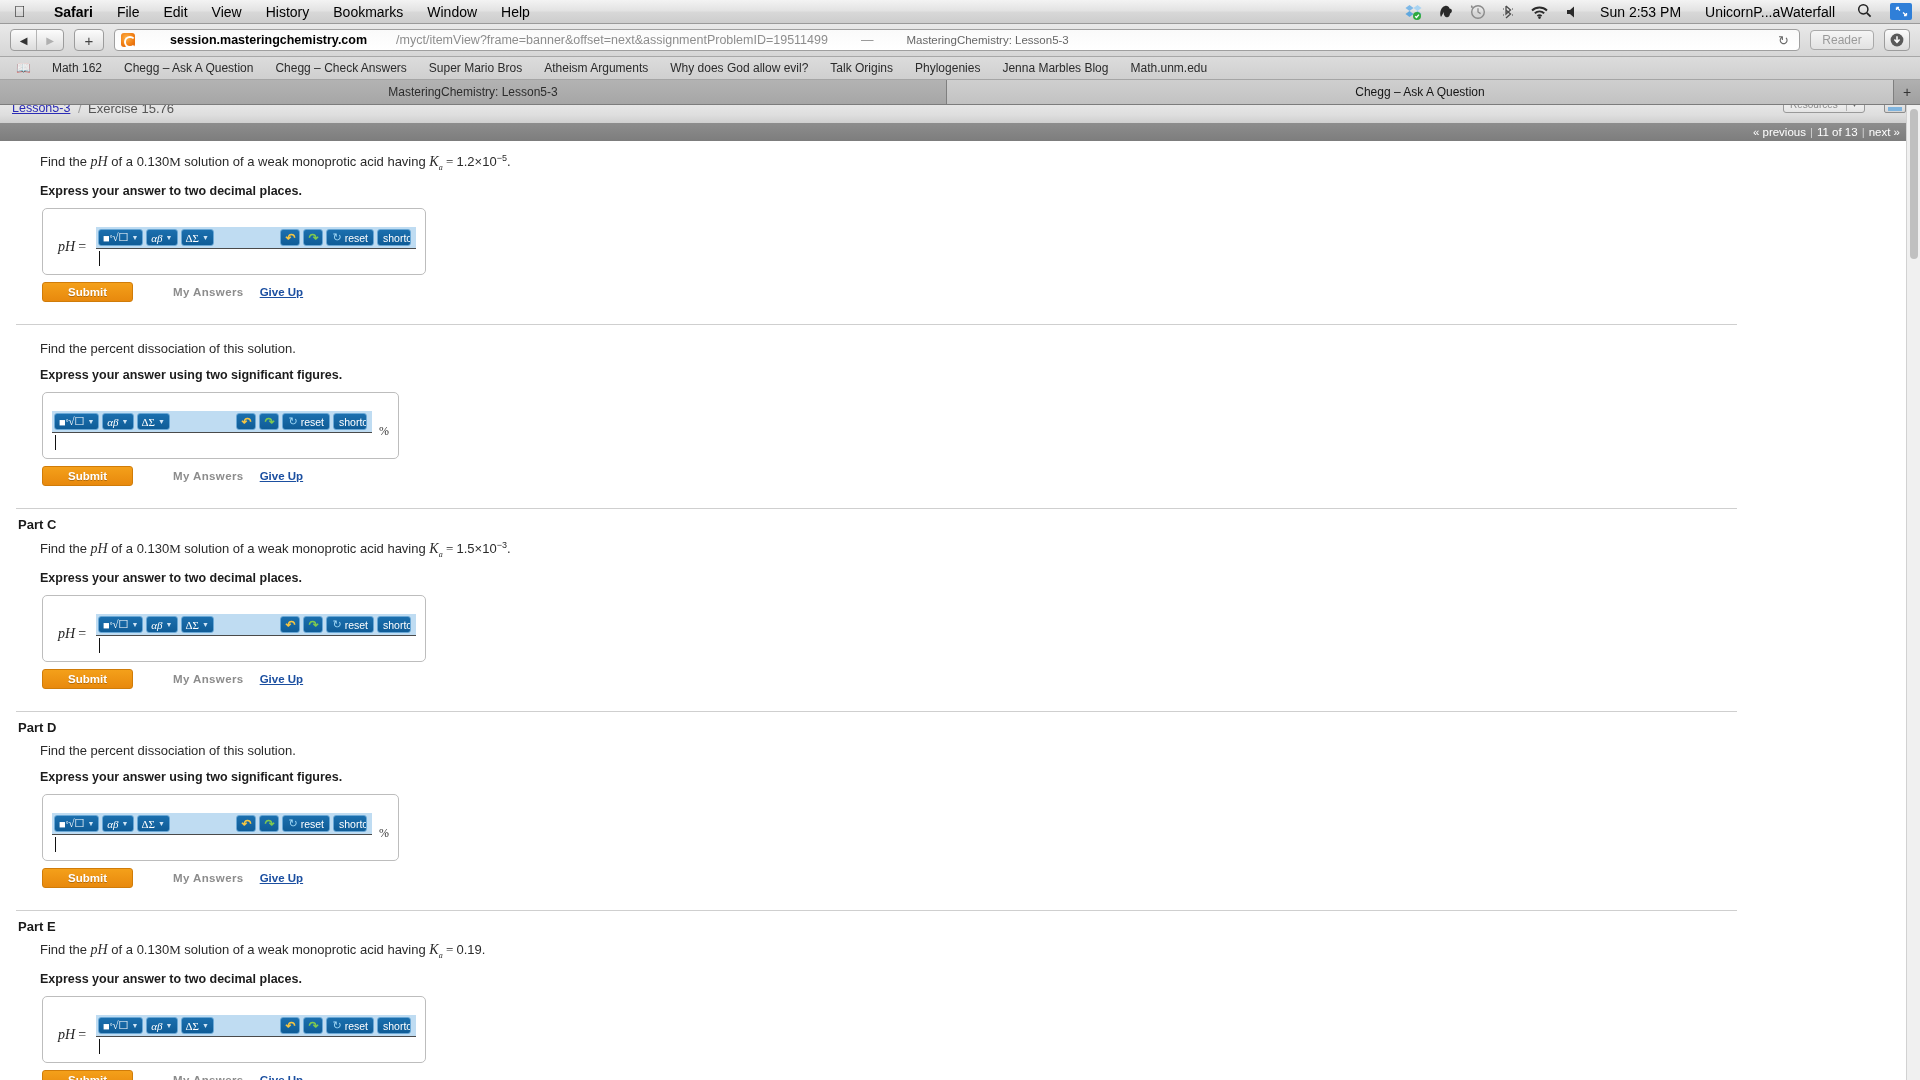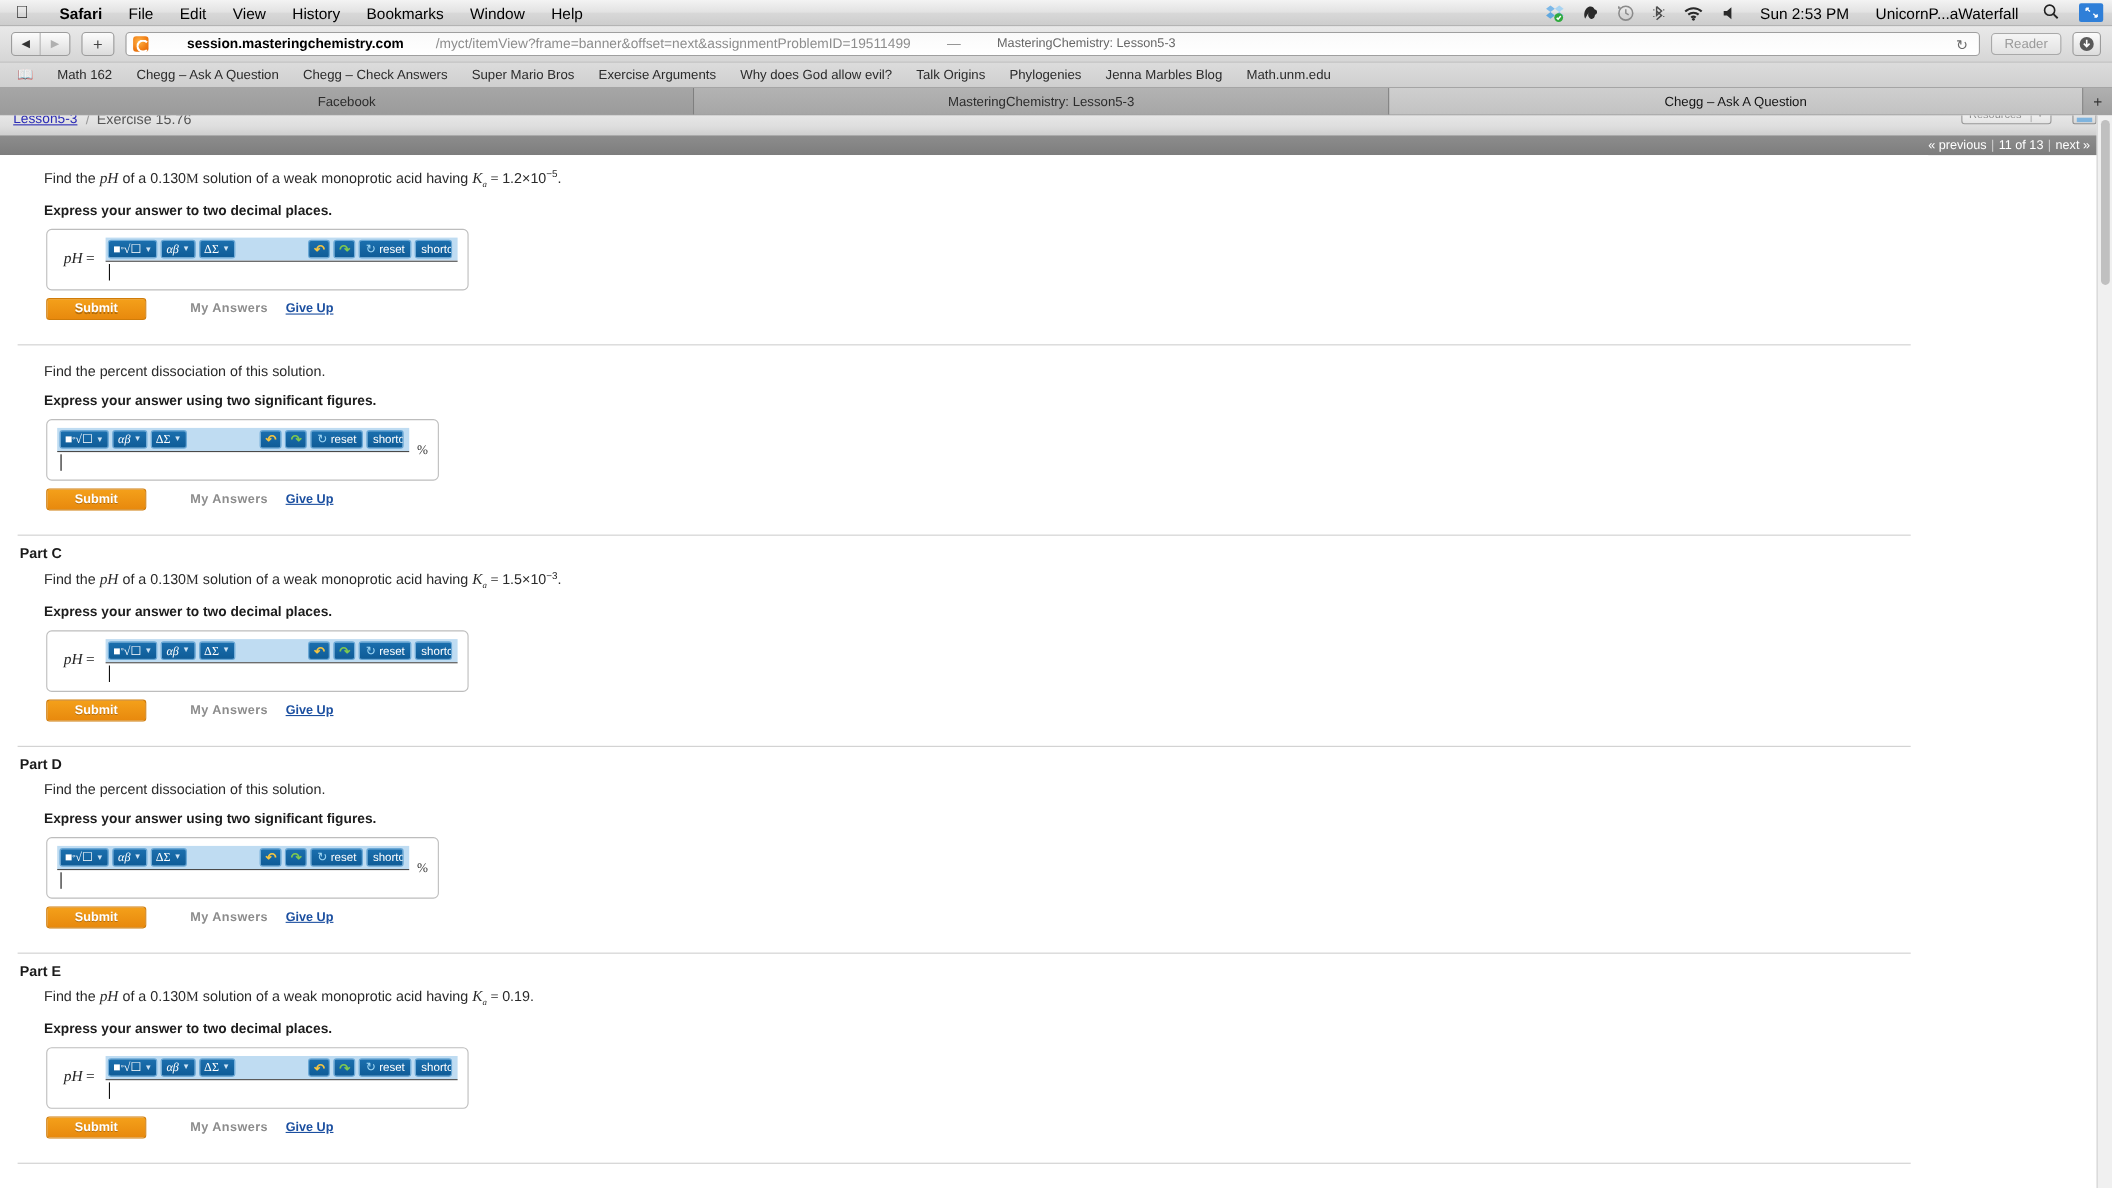--- a/index.html
+++ b/index.html
@@ -195,21 +195,21 @@
   .divider {
     border-top: 1px solid #cfcfcf; margin: 0 16px 0 16px;
   }
 
   
   .ansbox {
     margin-left: 42px;
     border: 1px solid #bdbdbd; border-radius: 5px;
     background: #ffffff;
     display: inline-flex; align-items: center;
-    padding: 7px 9px 7px 9px;
+    padding: 18px 9px 7px 9px;
   }
   .ans-prefix {
     font-family: "Liberation Serif", serif; font-style: italic;
     font-size: 14px; color: #222; padding: 0 10px 0 6px; white-space: nowrap;
   }
   .ans-prefix .eq { font-style: normal; padding-left: 3px; }
   .editor { width: 320px; }
   .ed-toolbar {
     height: 21px; background: #bfdcf2;
     display: flex; align-items: center; padding: 0 2px;
@@ -377,30 +377,29 @@
     </svg>
   </div>
 </div>
 
 <div id="bookmarks">
   <span class="bookicon">📖</span>
   <span class="bm">Math 162</span>
   <span class="bm">Chegg – Ask A Question</span>
   <span class="bm">Chegg – Check Answers</span>
   <span class="bm">Super Mario Bros</span>
-  <span class="bm">Exercise Arguments</span>
+  <span class="bm">Atheism Arguments</span>
   <span class="bm">Why does God allow evil?</span>
   <span class="bm">Talk Origins</span>
   <span class="bm">Phylogenies</span>
   <span class="bm">Jenna Marbles Blog</span>
   <span class="bm">Math.unm.edu</span>
 </div>
 
 <div id="tabbar">
-  <div class="tab">Facebook</div>
   <div class="tab inactive-light">MasteringChemistry: Lesson5-3</div>
   <div class="tab active">Chegg – Ask A Question</div>
   <div class="newtab">+</div>
 </div>
 
 <div id="pagehead">
   <span id="crumb-lesson">Lesson5-3</span>
   <span id="crumb-sep">/</span>
   <span id="crumb-ex">Exercise 15.76</span>
   <div id="resources-box">

